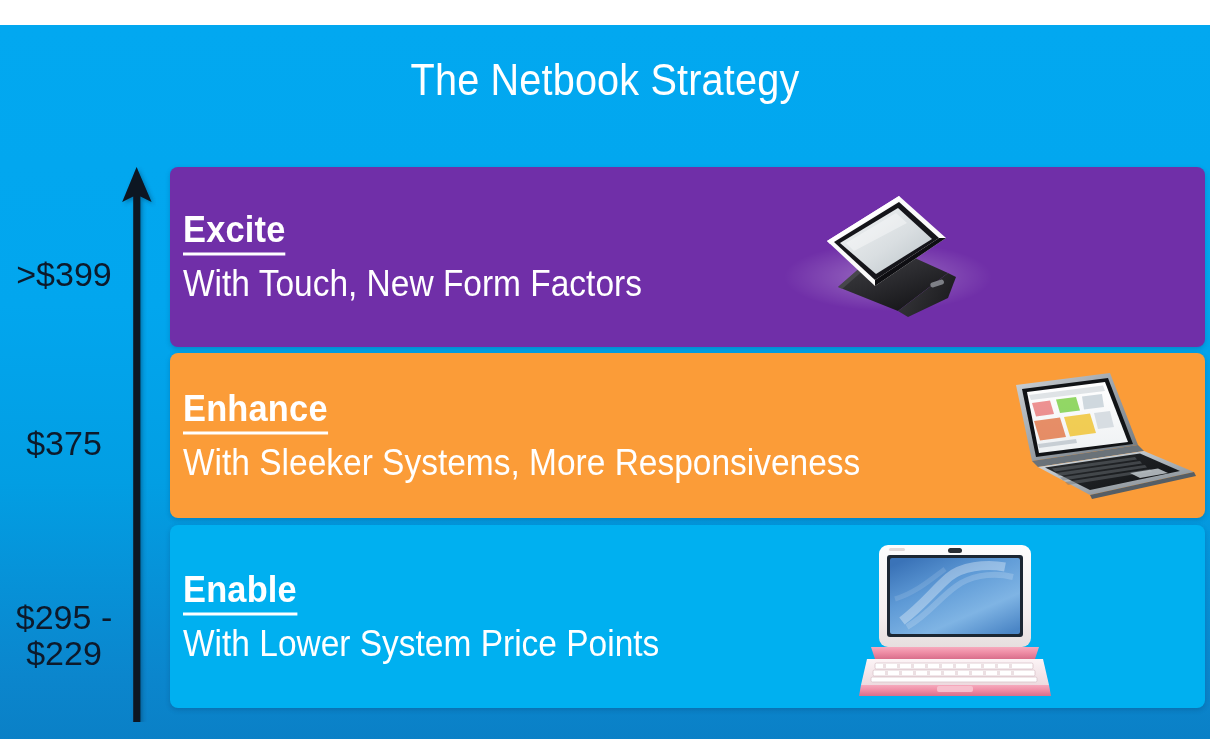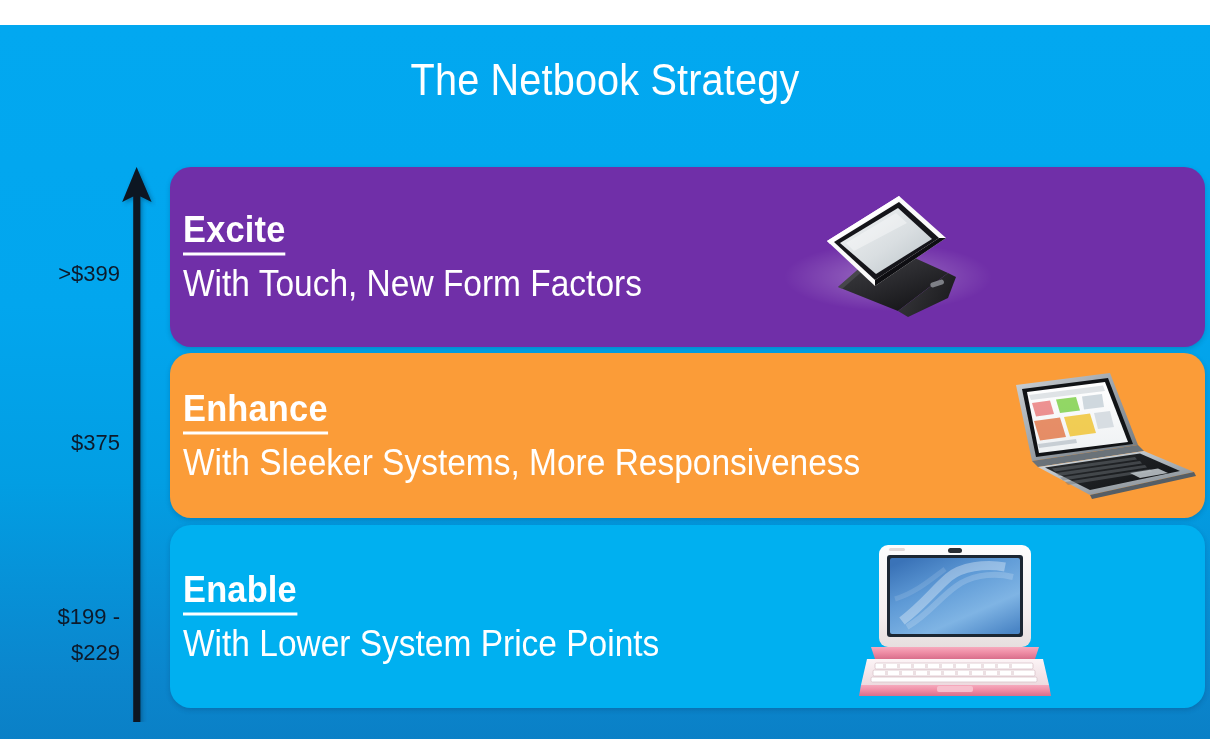--- a/index.html
+++ b/index.html
@@ -53,37 +53,37 @@
     width: 38px;
     height: 556px;
   }
 
   
   .price-label {
     position: absolute;
     left: 8px;
     width: 112px;
     color: #0d1a2b;
-    font-size: 22px;
+    font-size: 34px;
     line-height: 36px;
     font-weight: 400;
     font-family: "Liberation Sans", sans-serif;
-    text-align: right;
+    text-align: center;
     white-space: pre-line;
   }
   .price-excite  { top: 231px; }
   .price-enhance { top: 400px; }
   .price-enable  { top: 574px; }
 
   
   .band {
     position: absolute;
     left: 170px;
     width: 1035px;
-    border-radius: 21px;
+    border-radius: 8px;
     overflow: hidden;
     box-shadow: 0 2px 5px rgba(0, 40, 80, 0.22);
   }
   .band-excite {
     top: 142px;
     height: 180px;
     background: #702fa8;
   }
   .band-enhance {
     top: 328px;
@@ -150,21 +150,21 @@
         </filter>
       </defs>
       <g filter="url(#arrShadow)">
         <path d="M18.6 1 L33.6 36 L22.4 30.5 L22.4 556 L15.2 556 L15.2 30.5 L4.2 36 Z" fill="#0a1422"></path>
       </g>
     </svg>
   </div>
 
   <div class="price-label price-excite">&gt;$399</div>
   <div class="price-label price-enhance">$375</div>
-  <div class="price-label price-enable">$199 -
+  <div class="price-label price-enable">$295 -
 $229</div>
 
   <div class="band band-excite">
     <div class="band-text">
       <div class="band-head">Excite</div>
       <div class="band-sub">With Touch, New Form Factors</div>
     </div>
 
     <div class="device device-tablet">
       <svg width="230" height="150" viewBox="0 0 230 150">

